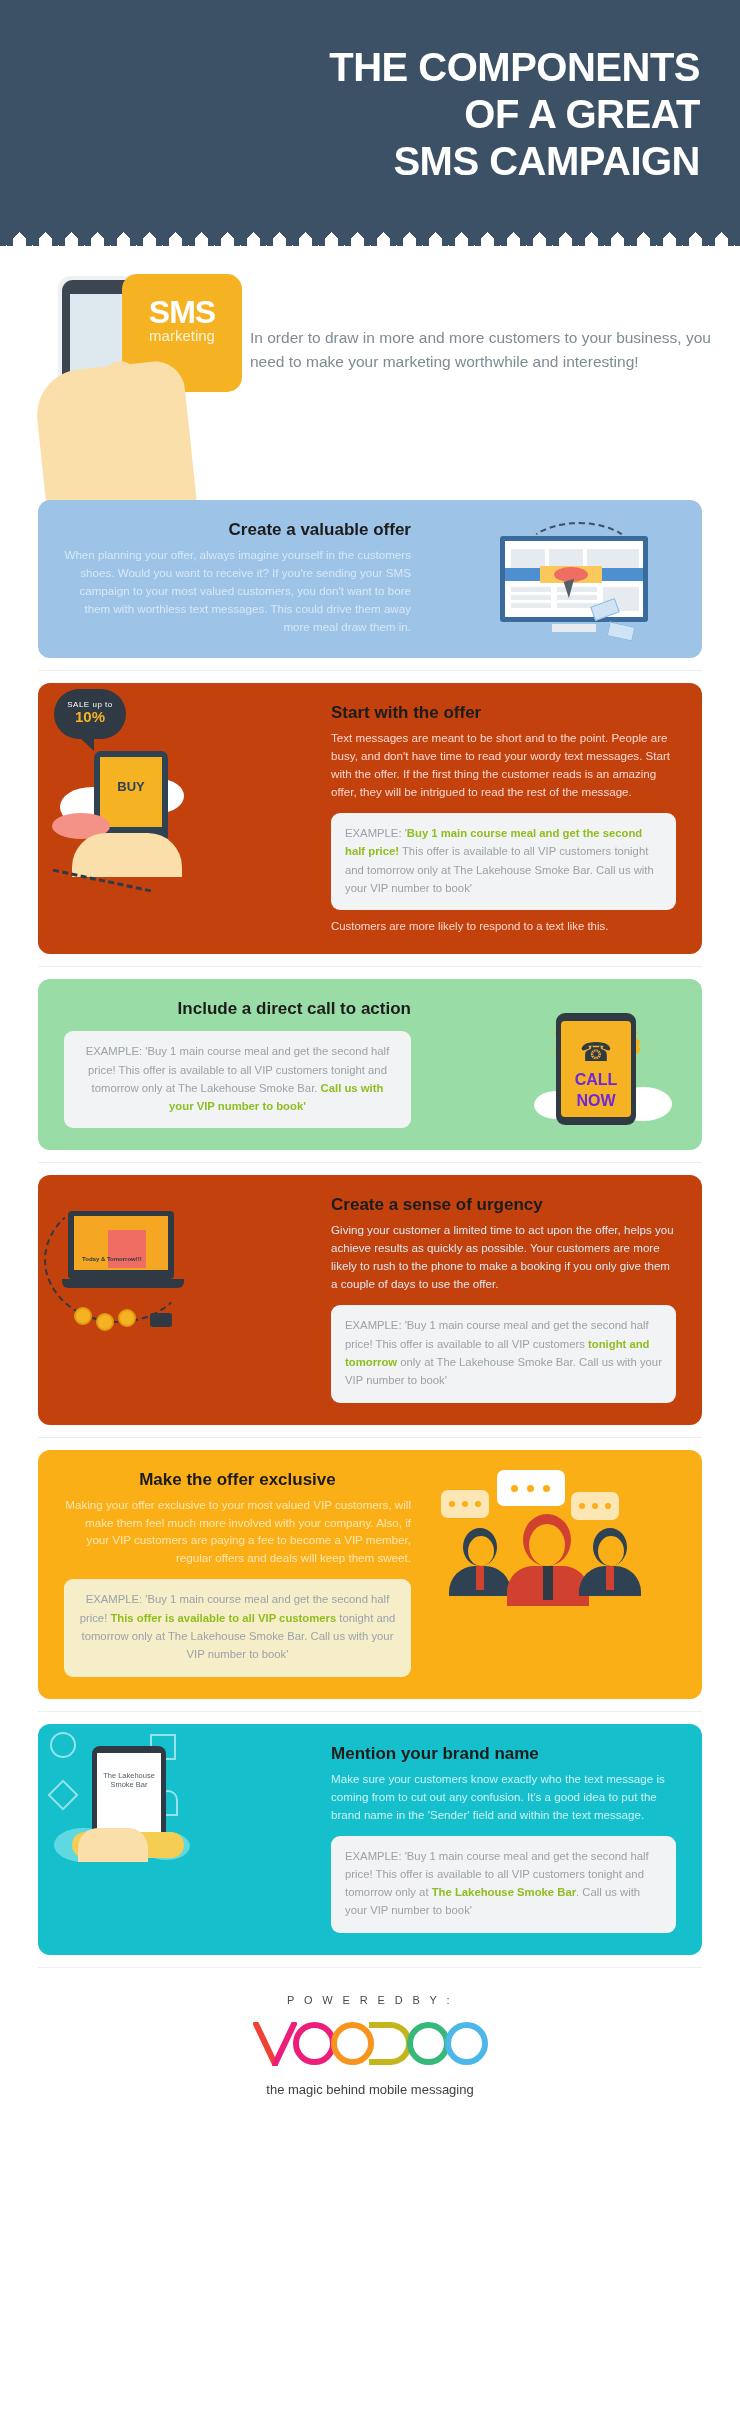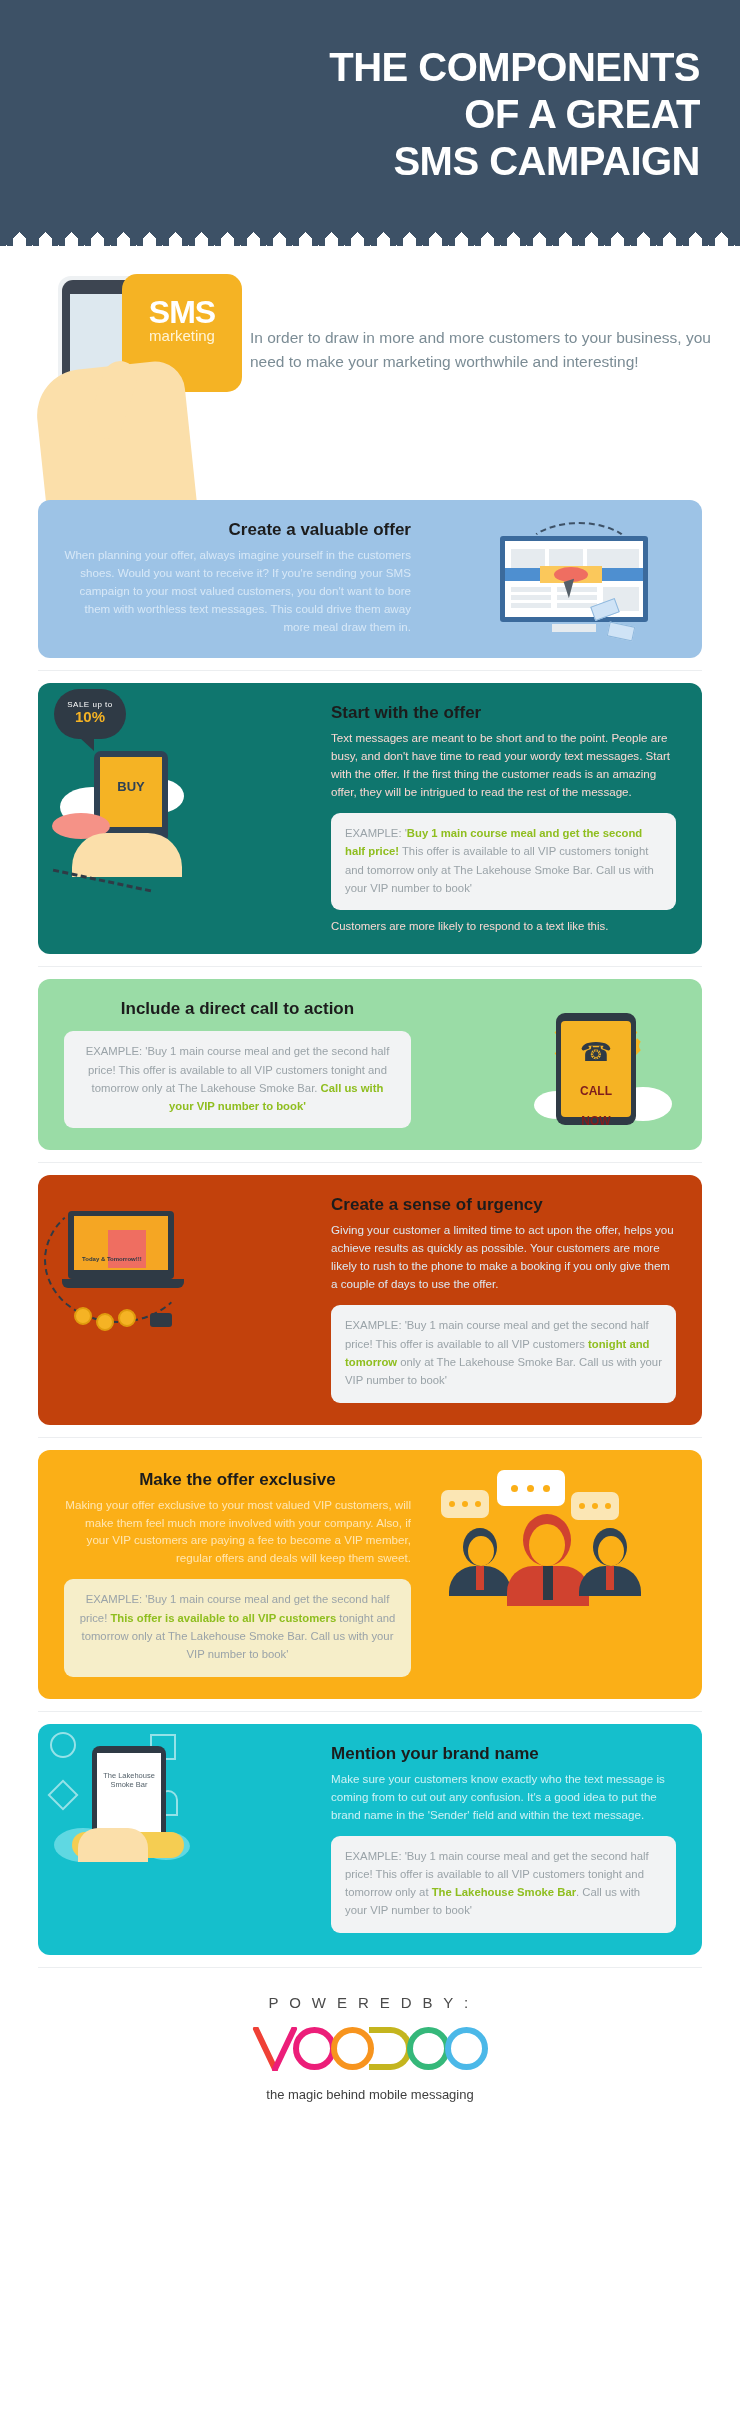--- a/index.html
+++ b/index.html
@@ -91,21 +91,21 @@
     font-size: 11.3px;
     line-height: 1.62;
     color: #9aa3a8;
   }
   .example b { font-weight: bold; color: #8fbe1f; }
   .footnote { font-size: 11.4px; margin-top: 10px; }
 
   
   .c-blue   { background: #9dc3e6; }
   .c-blue   p.desc, .c-blue .footnote  { color: #d7e8f7; }
-  .c-red    { background: #0f766e; }
+  .c-red    { background: #c2410c; }
   .c-red    p.desc, .c-red .footnote   { color: #fbd8d2; }
   .c-green  { background: #9adca6; }
   .c-green  p.desc, .c-green .footnote { color: #e0f4e3; }
   .c-navy   { background: #c2410c; }
   .c-navy   p.desc, .c-navy .footnote  { color: #dce9f3; }
   .c-orange { background: #fbaf17; }
   .c-orange p.desc, .c-orange .footnote{ color: #ffe6b2; }
   .c-teal   { background: #15bfcc; }
   .c-teal   p.desc, .c-teal .footnote  { color: #ccf2f5; }
 
@@ -137,21 +137,21 @@
   .salebadge .s2{font-size:15px;font-weight:bold;display:block;color:#f5b324;margin-top:-1px;}
   .salebadge:after{content:"";position:absolute;left:26px;bottom:-12px;width:0;height:0;border-right:14px solid #2f3a45;border-bottom:13px solid transparent;}
   .buyphone{position:absolute;left:56px;top:68px;width:74px;height:92px;background:#2f4254;border-radius:7px;}
   .buyphone .sc{position:absolute;left:6px;top:6px;width:62px;height:70px;background:#f5b324;}
   .buyphone .lbl{position:absolute;left:0;top:28px;width:74px;text-align:center;color:#2f4254;font-size:13px;font-weight:bold;}
 
   
   .callphone{position:absolute;right:40px;top:14px;width:80px;height:112px;background:#2f3a45;border-radius:9px;}
   .callphone .sc{position:absolute;left:5px;top:8px;width:70px;height:96px;background:#f5b324;border-radius:4px;text-align:center;}
   .callphone .ic{font-size:26px;color:#2f3a45;display:block;padding-top:16px;}
-  .callphone .t1{display:block;font-size:12px;font-weight:bold;color:#7f1d1d;line-height:1.05;margin-top:17px;}
+  .callphone .t1{display:block;font-size:16px;font-weight:bold;color:#6d28d9;line-height:1.05;margin-top:4px;}
   .wave{position:absolute;border:5px solid #f5b324;border-radius:50%;border-right-color:transparent;border-top-color:transparent;border-bottom-color:transparent;}
 
   
   .laptop{position:absolute;left:24px;top:36px;width:124px;height:92px;}
   .laptop .lid{position:absolute;left:6px;top:0;width:106px;height:68px;background:#2f3a45;border-radius:4px;}
   .laptop .sc{position:absolute;left:6px;top:5px;width:94px;height:54px;background:#f5a623;}
   .laptop .base{position:absolute;left:0;top:68px;width:122px;height:9px;background:#2f3a45;border-radius:0 0 6px 6px;}
   .star{position:absolute;left:34px;top:14px;width:38px;height:38px;background:#ef6e61;}
   .coin{position:absolute;border-radius:50%;background:#f5b324;border:2px solid #e09c0e;}
 
@@ -163,21 +163,21 @@
   .chat .dot{position:absolute;width:7px;height:7px;border-radius:50%;}
 
   
   .brandphone{position:absolute;left:54px;top:22px;width:74px;height:104px;background:#2f3a45;border-radius:8px;}
   .brandphone .sc{position:absolute;left:5px;top:7px;width:64px;height:84px;background:#fff;font-size:7.5px;color:#55626b;text-align:center;padding-top:18px;line-height:1.25;}
   .sendbar{position:absolute;left:34px;top:108px;width:112px;height:26px;background:#f5cd52;border-radius:13px;color:#3d4b55;font-size:10px;font-weight:bold;text-align:center;line-height:26px;}
   .outline-ico{position:absolute;border:2px solid rgba(255,255,255,.55);}
 
   
   .footer { text-align: center; padding: 26px 0 30px; }
-  .powered { font-size: 15px; letter-spacing: 3.4px; color: #4a4a4a; margin-bottom: 12px; }
+  .powered { font-size: 11px; letter-spacing: 3.4px; color: #4a4a4a; margin-bottom: 12px; }
   .logo { display:flex; justify-content:center; align-items:center; gap:0px; height: 52px;}
   .logo .v { width: 46px; height: 44px; position: relative; }
   .ring { width: 43px; height: 43px; border-radius: 50%; border: 6px solid #000; margin-left: -5px; }
   .dring { width: 43px; height: 43px; border-radius: 0 50% 50% 0; border: 6px solid #000; border-left: none; margin-left: -5px; }
   .tagline { font-size: 13px; color: #3f3f3f; margin-top: 12px; }
 </style>
 </head>
 <body>
 
 <div class="page">
@@ -269,21 +269,21 @@
         </div>
         <div class="footnote">Customers are more likely to respond to a text like this.</div>
       </div>
     </div>
   </div>
   <div class="divider"></div>
 
   <div class="card c-green art-right">
     <div class="card-inner">
       <div class="card-body">
-        <h2 style="text-align:center">Include a direct call to action</h2>
+        <h2 style="">Include a direct call to action</h2>
         <div class="example ex-grey" style="text-align:center">
           <span>EXAMPLE: 'Buy 1 main course meal and get the second half price! This offer is available to all VIP customers tonight and tomorrow only at The Lakehouse Smoke Bar. </span><b>Call us with your VIP number to book'</b>
         </div>
       </div>
       <div class="card-art">
         <div class="wave" style="right:112px;top:24px;width:40px;height:40px;transform:rotate(180deg);"></div>
         <div class="wave" style="right:100px;top:36px;width:22px;height:22px;transform:rotate(180deg);"></div>
         <div class="wave" style="right:8px;top:24px;width:40px;height:40px;"></div>
         <div class="wave" style="right:20px;top:36px;width:22px;height:22px;"></div>
         <div class="cloud" style="right:4px;top:88px;width:58px;height:34px;"></div>

